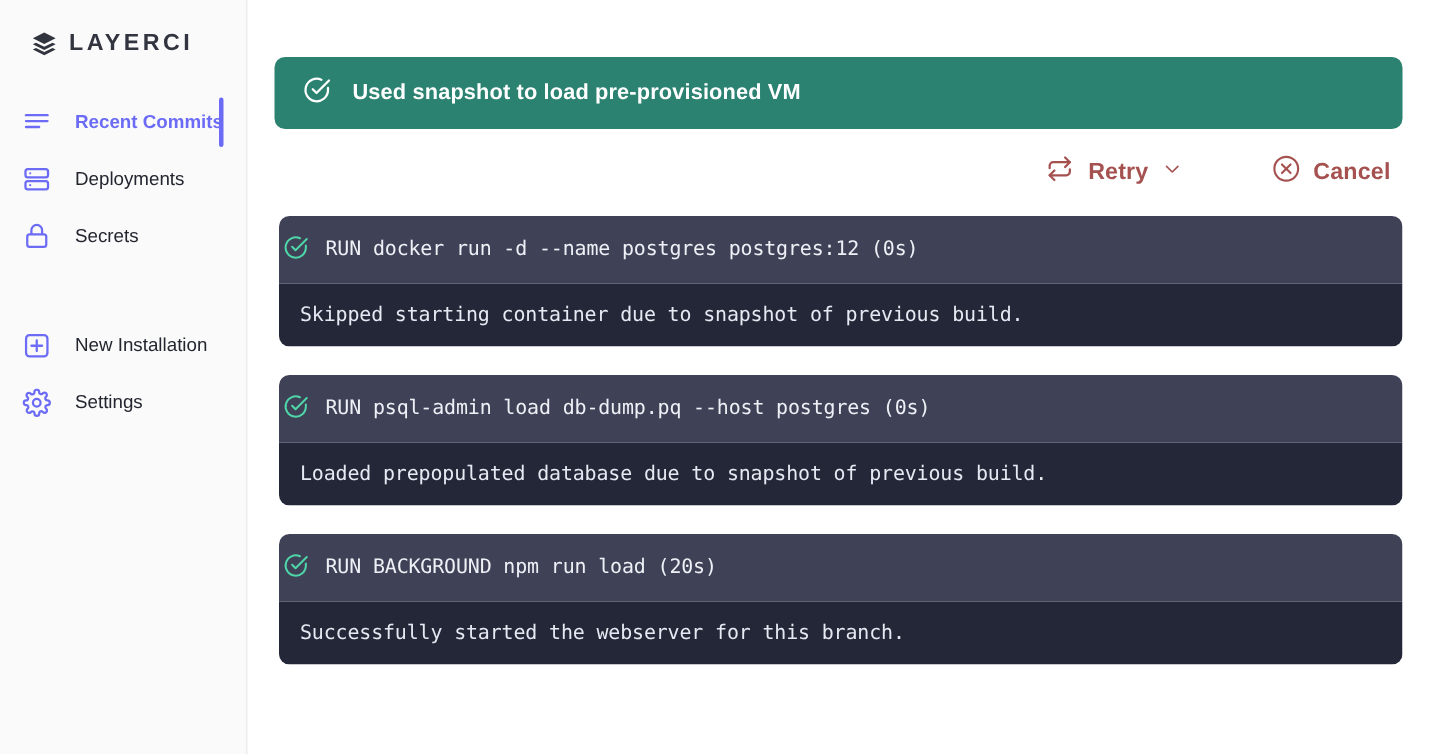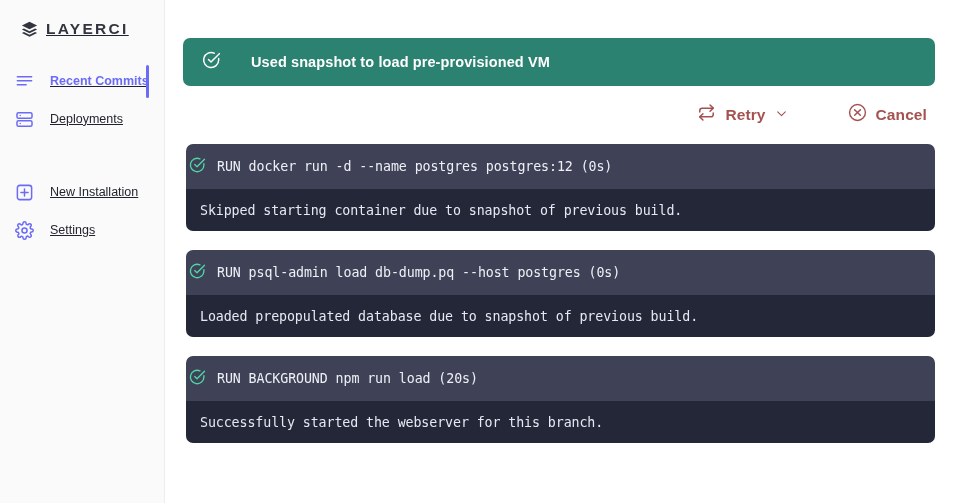--- a/index.html
+++ b/index.html
@@ -19,21 +19,20 @@
 
   
   .sidebar {
     width: 165px;
     height: 503px;
     background: #fafafa;
     border-right: 1px solid #ededed;
     flex: 0 0 165px;
     position: relative;
     padding-top: 12px;
-    text-decoration: underline;
   }
 
   .brand {
     display: flex;
     align-items: center;
     gap: 7px;
     padding: 4px 0 0 20px;
     height: 30px;
   }
   .brand-mark { width: 19px; height: 19px; display: block; flex: 0 0 19px; }
@@ -88,21 +87,21 @@
     background: #ffffff;
     overflow: hidden;
   }
 
   .banner {
     background: #2b8270;
     border-radius: 7px;
     height: 48px;
     display: flex;
     align-items: center;
-    gap: 30px;
+    gap: 14px;
     padding-left: 18px;
     color: #ffffff;
   }
   .banner-text {
     font-size: 14.5px;
     font-weight: bold;
     letter-spacing: 0.1px;
   }
 
   .actions {
@@ -195,20 +194,29 @@
         <svg viewBox="0 0 24 24" width="19" height="19" fill="none" stroke="#6b6bf5" stroke-width="1.9">
           <rect x="2.5" y="3.5" width="19" height="7" rx="2"></rect>
           <rect x="2.5" y="13.5" width="19" height="7" rx="2"></rect>
           <circle cx="6.5" cy="7" r="0.9" fill="#6b6bf5" stroke="none"></circle>
           <circle cx="6.5" cy="17" r="0.9" fill="#6b6bf5" stroke="none"></circle>
         </svg>
       </span>
       <span class="nav-label">Deployments</span>
     </div>
 
+    <div class="nav-item">
+      <span class="nav-icon">
+        <svg viewBox="0 0 24 24" width="19" height="19" fill="none" stroke="#6b6bf5" stroke-width="1.9">
+          <rect x="4" y="10.5" width="16" height="10.5" rx="2"></rect>
+          <path d="M7.5 10.5V7a4.5 4.5 0 0 1 9 0v3.5"></path>
+        </svg>
+      </span>
+      <span class="nav-label">Secrets</span>
+    </div>
 
     <div class="nav-gap"></div>
 
     <div class="nav-item">
       <span class="nav-icon">
         <svg viewBox="0 0 24 24" width="19" height="19" fill="none" stroke="#6b6bf5" stroke-width="1.9" stroke-linecap="round">
           <rect x="3" y="3" width="18" height="18" rx="3"></rect>
           <line x1="12" y1="7.5" x2="12" y2="16.5"></line>
           <line x1="7.5" y1="12" x2="16.5" y2="12"></line>
         </svg>

